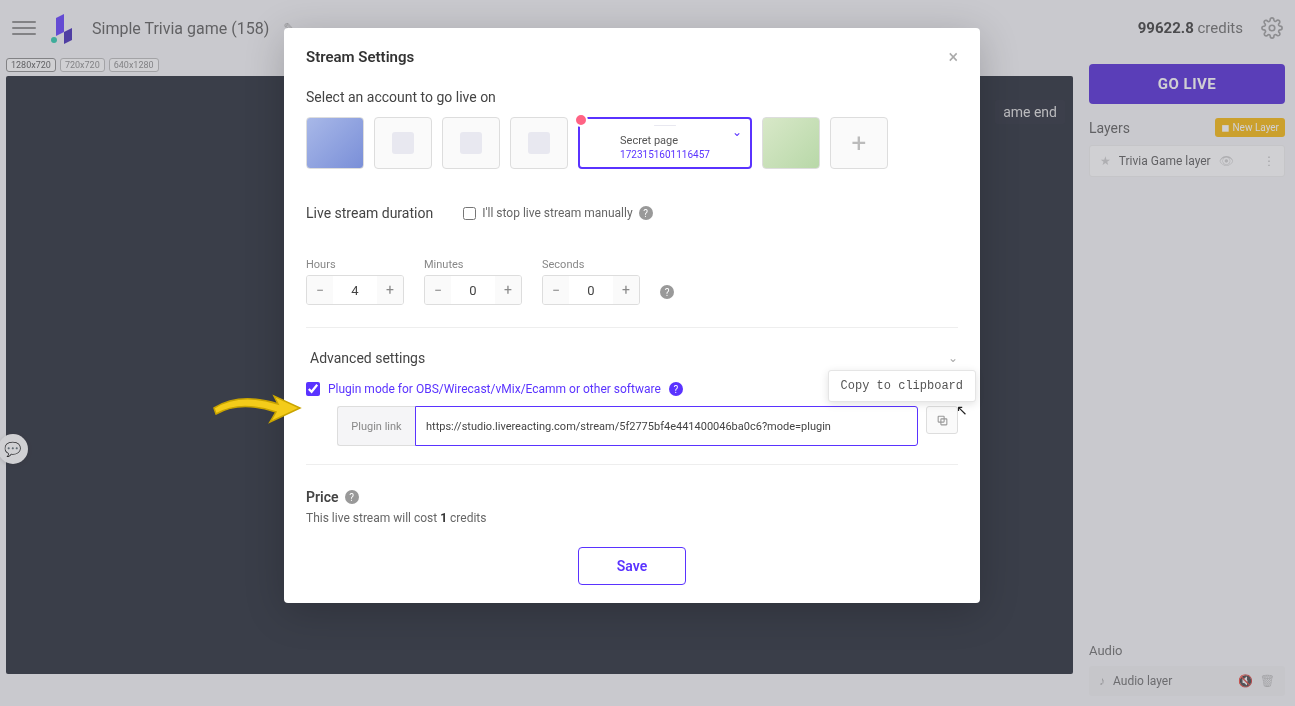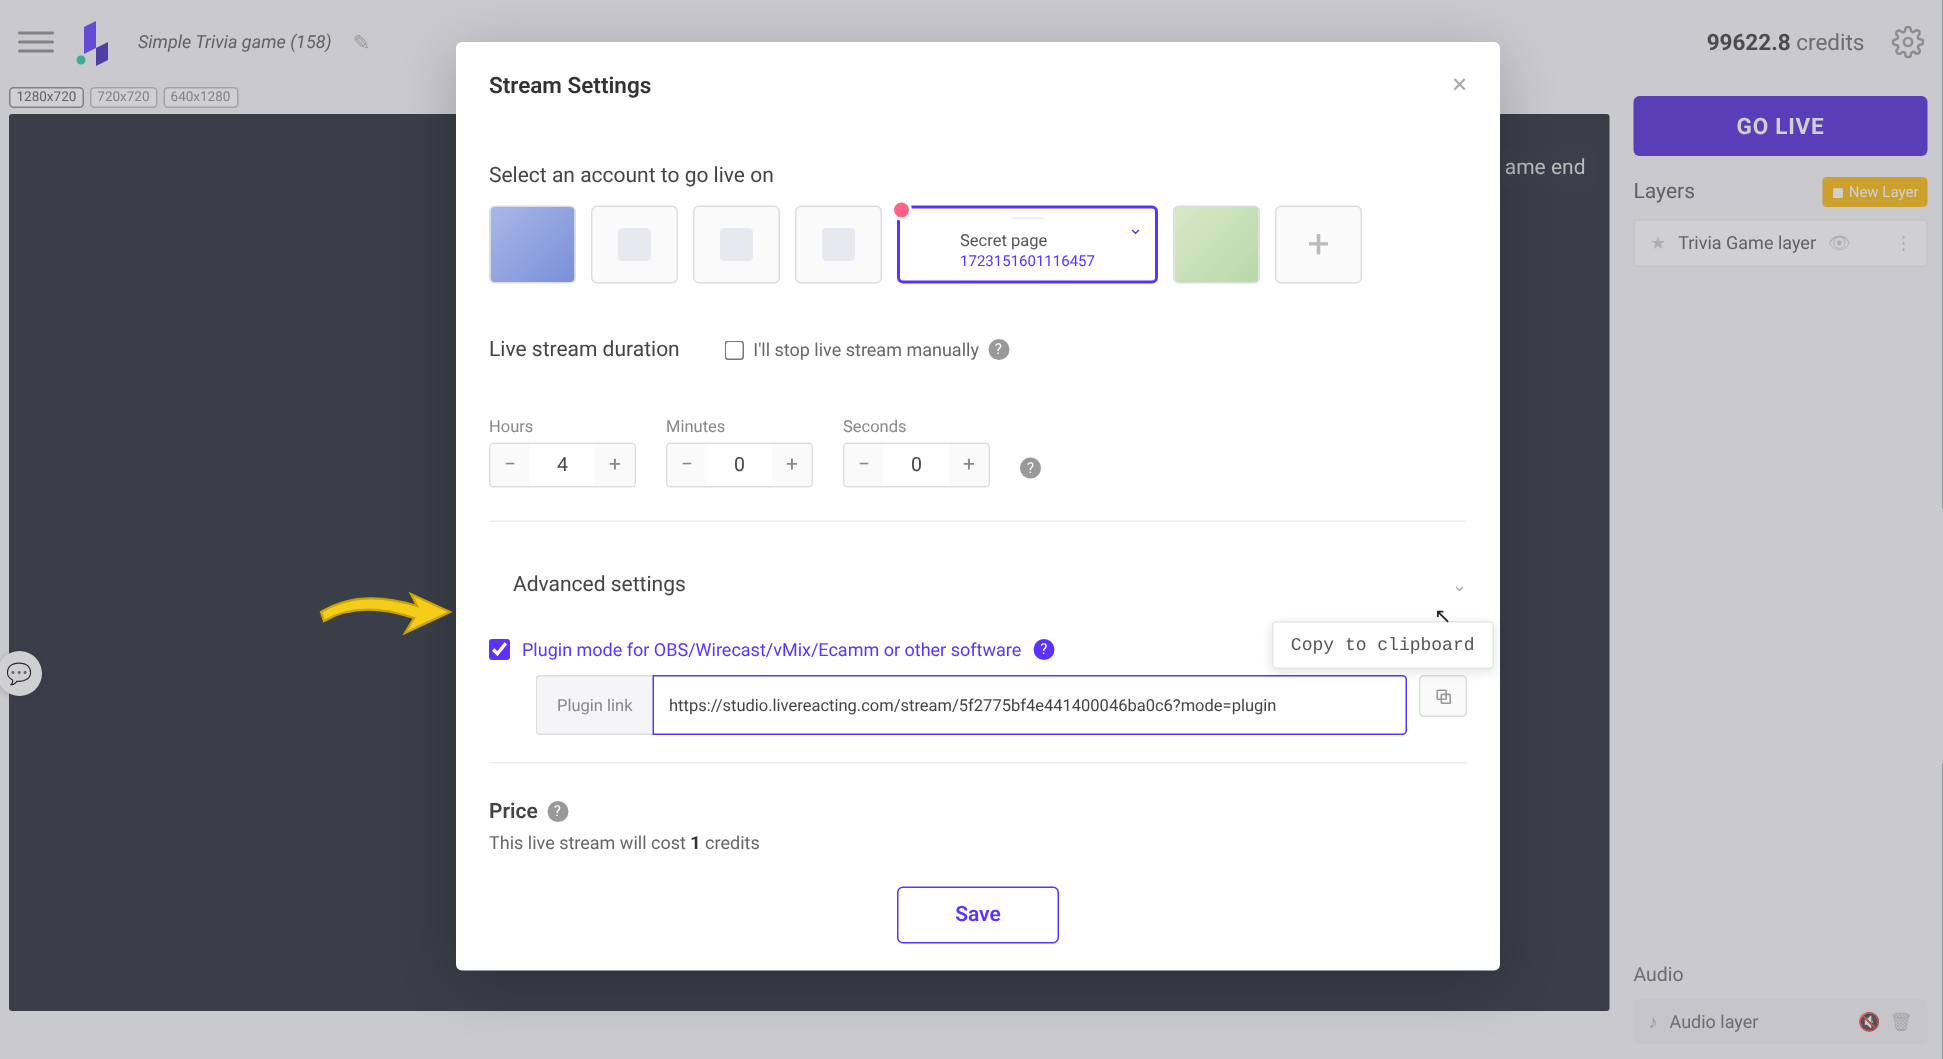--- a/index.html
+++ b/index.html
@@ -4,21 +4,21 @@
 <style>
 * { box-sizing: border-box; margin: 0; padding: 0; font-family: -apple-system, BlinkMacSystemFont, 'Segoe UI', Roboto, Arial, sans-serif; }
 body { width: 1295px; height: 706px; background: #f5f5f7; overflow: hidden; position: relative; }
 
 
 .header { height: 56px; display: flex; align-items: center; padding: 0 12px; gap: 12px; }
 .menu-icon { width: 24px; height: 24px; display:flex; flex-direction:column; justify-content:center; gap:4px; cursor:pointer; }
 .menu-icon span { height:2px; background:#888; border-radius:1px; }
 .logo { width:32px; height:32px; position:relative; }
 .logo svg { width:100%; height:100%; }
-.proj-title { color:#555; font-size:12px;font-style:italic; }
+.proj-title { color:#555; font-size:16px; }
 .edit-icn { color:#aaa; font-size:14px; margin-left:2px; cursor:pointer; }
 .header-right { margin-left:auto; display:flex; align-items:center; gap:18px; }
 .credits { color:#666; font-size:15px; }
 .credits b { color:#333; font-weight:700; }
 .gear { width:22px; height:22px; color:#999; cursor:pointer; }
 
 
 .main { display:flex; height:650px; }
 .left-col { flex:1; position:relative; padding:0 6px 6px 6px; }
 .right-col { width:216px; padding:8px 10px 0 10px; display:flex; flex-direction:column; }
@@ -49,27 +49,27 @@
 .audio-item .right-icns { margin-left:auto; display:flex; gap:6px; color:#bbb; }
 
 
 .chat-bubble { position:absolute; left:-2px; top:378px; width:30px; height:30px; background:#fff; border-radius:50%; box-shadow:0 1px 4px rgba(0,0,0,.2); display:flex; align-items:center; justify-content:center; color:#7a5fff; font-size:14px; z-index:5; }
 
 
 .yellow-arrow { position:absolute; left:210px; top:388px; z-index:50; }
 
 
 .overlay { position:absolute; inset:0; background:rgba(120,120,130,.35); z-index:20; }
-.modal { position:absolute; left:304px; top:28px; width:696px; background:#fff; border-radius:4px; box-shadow:0 8px 40px rgba(0,0,0,.2); z-index:30; padding-bottom:18px; }
+.modal { position:absolute; left:284px; top:28px; width:696px; background:#fff; border-radius:4px; box-shadow:0 8px 40px rgba(0,0,0,.2); z-index:30; padding-bottom:18px; }
 .modal-head { padding:18px 22px 14px 22px; display:flex; align-items:center; }
 .modal-title { font-size:15px; font-weight:600; color:#333; }
 .modal-close { margin-left:auto; color:#aaa; font-size:18px; cursor:pointer; background:none; border:none; }
 .modal-body { padding:0 22px; }
 
-.sec-label { font-size:14px; color:#444; margin:28px 0 12px 0; }
+.sec-label { font-size:14px; color:#444; margin:8px 0 12px 0; }
 .accounts { display:flex; gap:10px; align-items:center; }
 .acct { width:58px; height:52px; border:1px solid #ddd; border-radius:4px; background:#fafafa; position:relative; display:flex; align-items:center; justify-content:center; cursor:pointer;flex-direction:column; }
 .acct.sel-wide { width:174px; border:2px solid #5a33ff; background:#fff; padding:6px 8px; display:flex; align-items:center; justify-content:flex-start; gap:8px; position:relative; }
 .acct.sel-wide .chev { position:absolute; top:6px; right:8px; color:#5a33ff; font-size:12px; }
 .acct .thumb { width:22px; height:22px; background:#e8e8f0; border-radius:3px; }
 .acct.sel-wide .txt { font-size:11px; line-height:1.3; }
 .acct.sel-wide .txt .t1 { color:#555; }
 .acct.sel-wide .txt .t2 { color:#5a33ff; font-size:10px; }
 .acct .red-dot { position:absolute; top:-6px; left:-6px; width:14px; height:14px; background:#ff6384; border-radius:50%; border:2px solid #fff; }
 .acct-add { font-size:26px; color:#bbb; }
@@ -254,21 +254,21 @@
           <input value="0" style="">
           <button>+</button>
         </div>
       </div>
       <span class="help-q" style="margin-bottom:6px">?</span>
     </div>
 
     <div class="divider"></div>
 
     <div class="adv-head">
-      <span class="sec-label" style="margin:16px">Advanced settings</span>
+      <span class="sec-label" style="margin:4px">Advanced settings</span>
       <span class="chev2">⌄</span>
     </div>
 
     <label class="plugin-row">
       <input type="checkbox" checked="" style="">
       <span>Plugin mode for OBS/Wirecast/vMix/Ecamm or other software</span>
       <span class="help-blue">?</span>
     </label>
 
     <div class="link-row">

